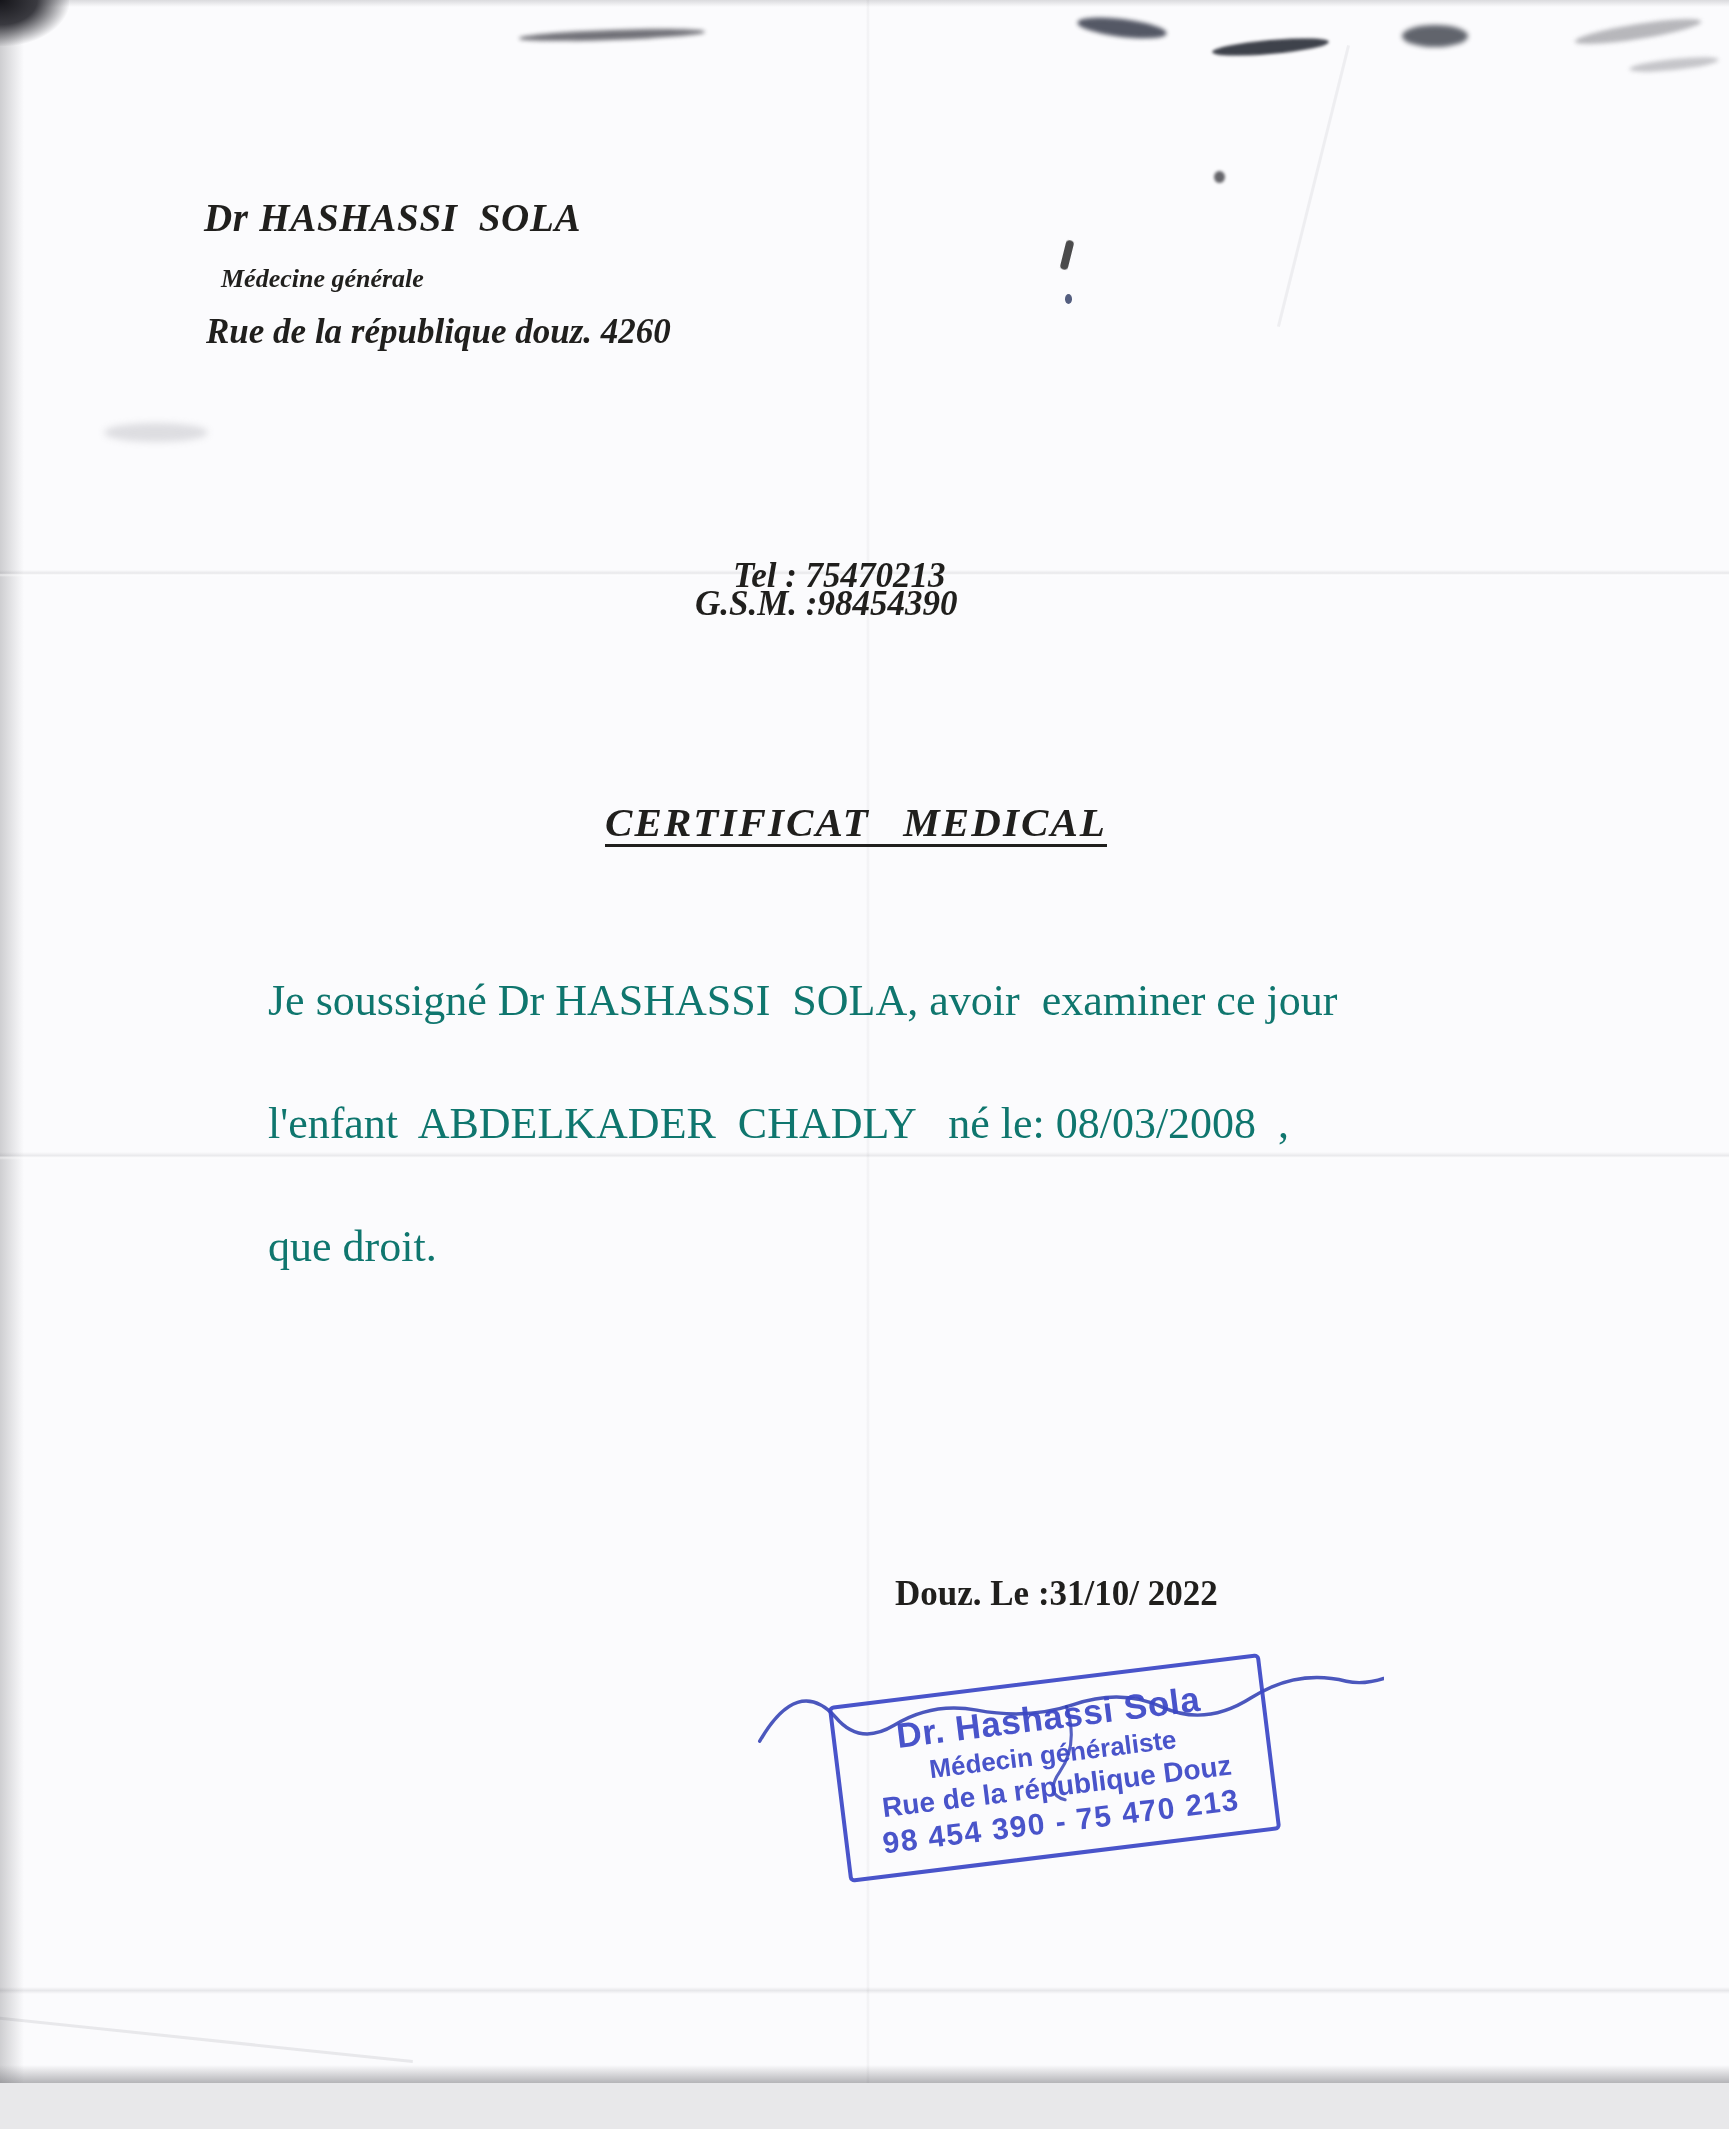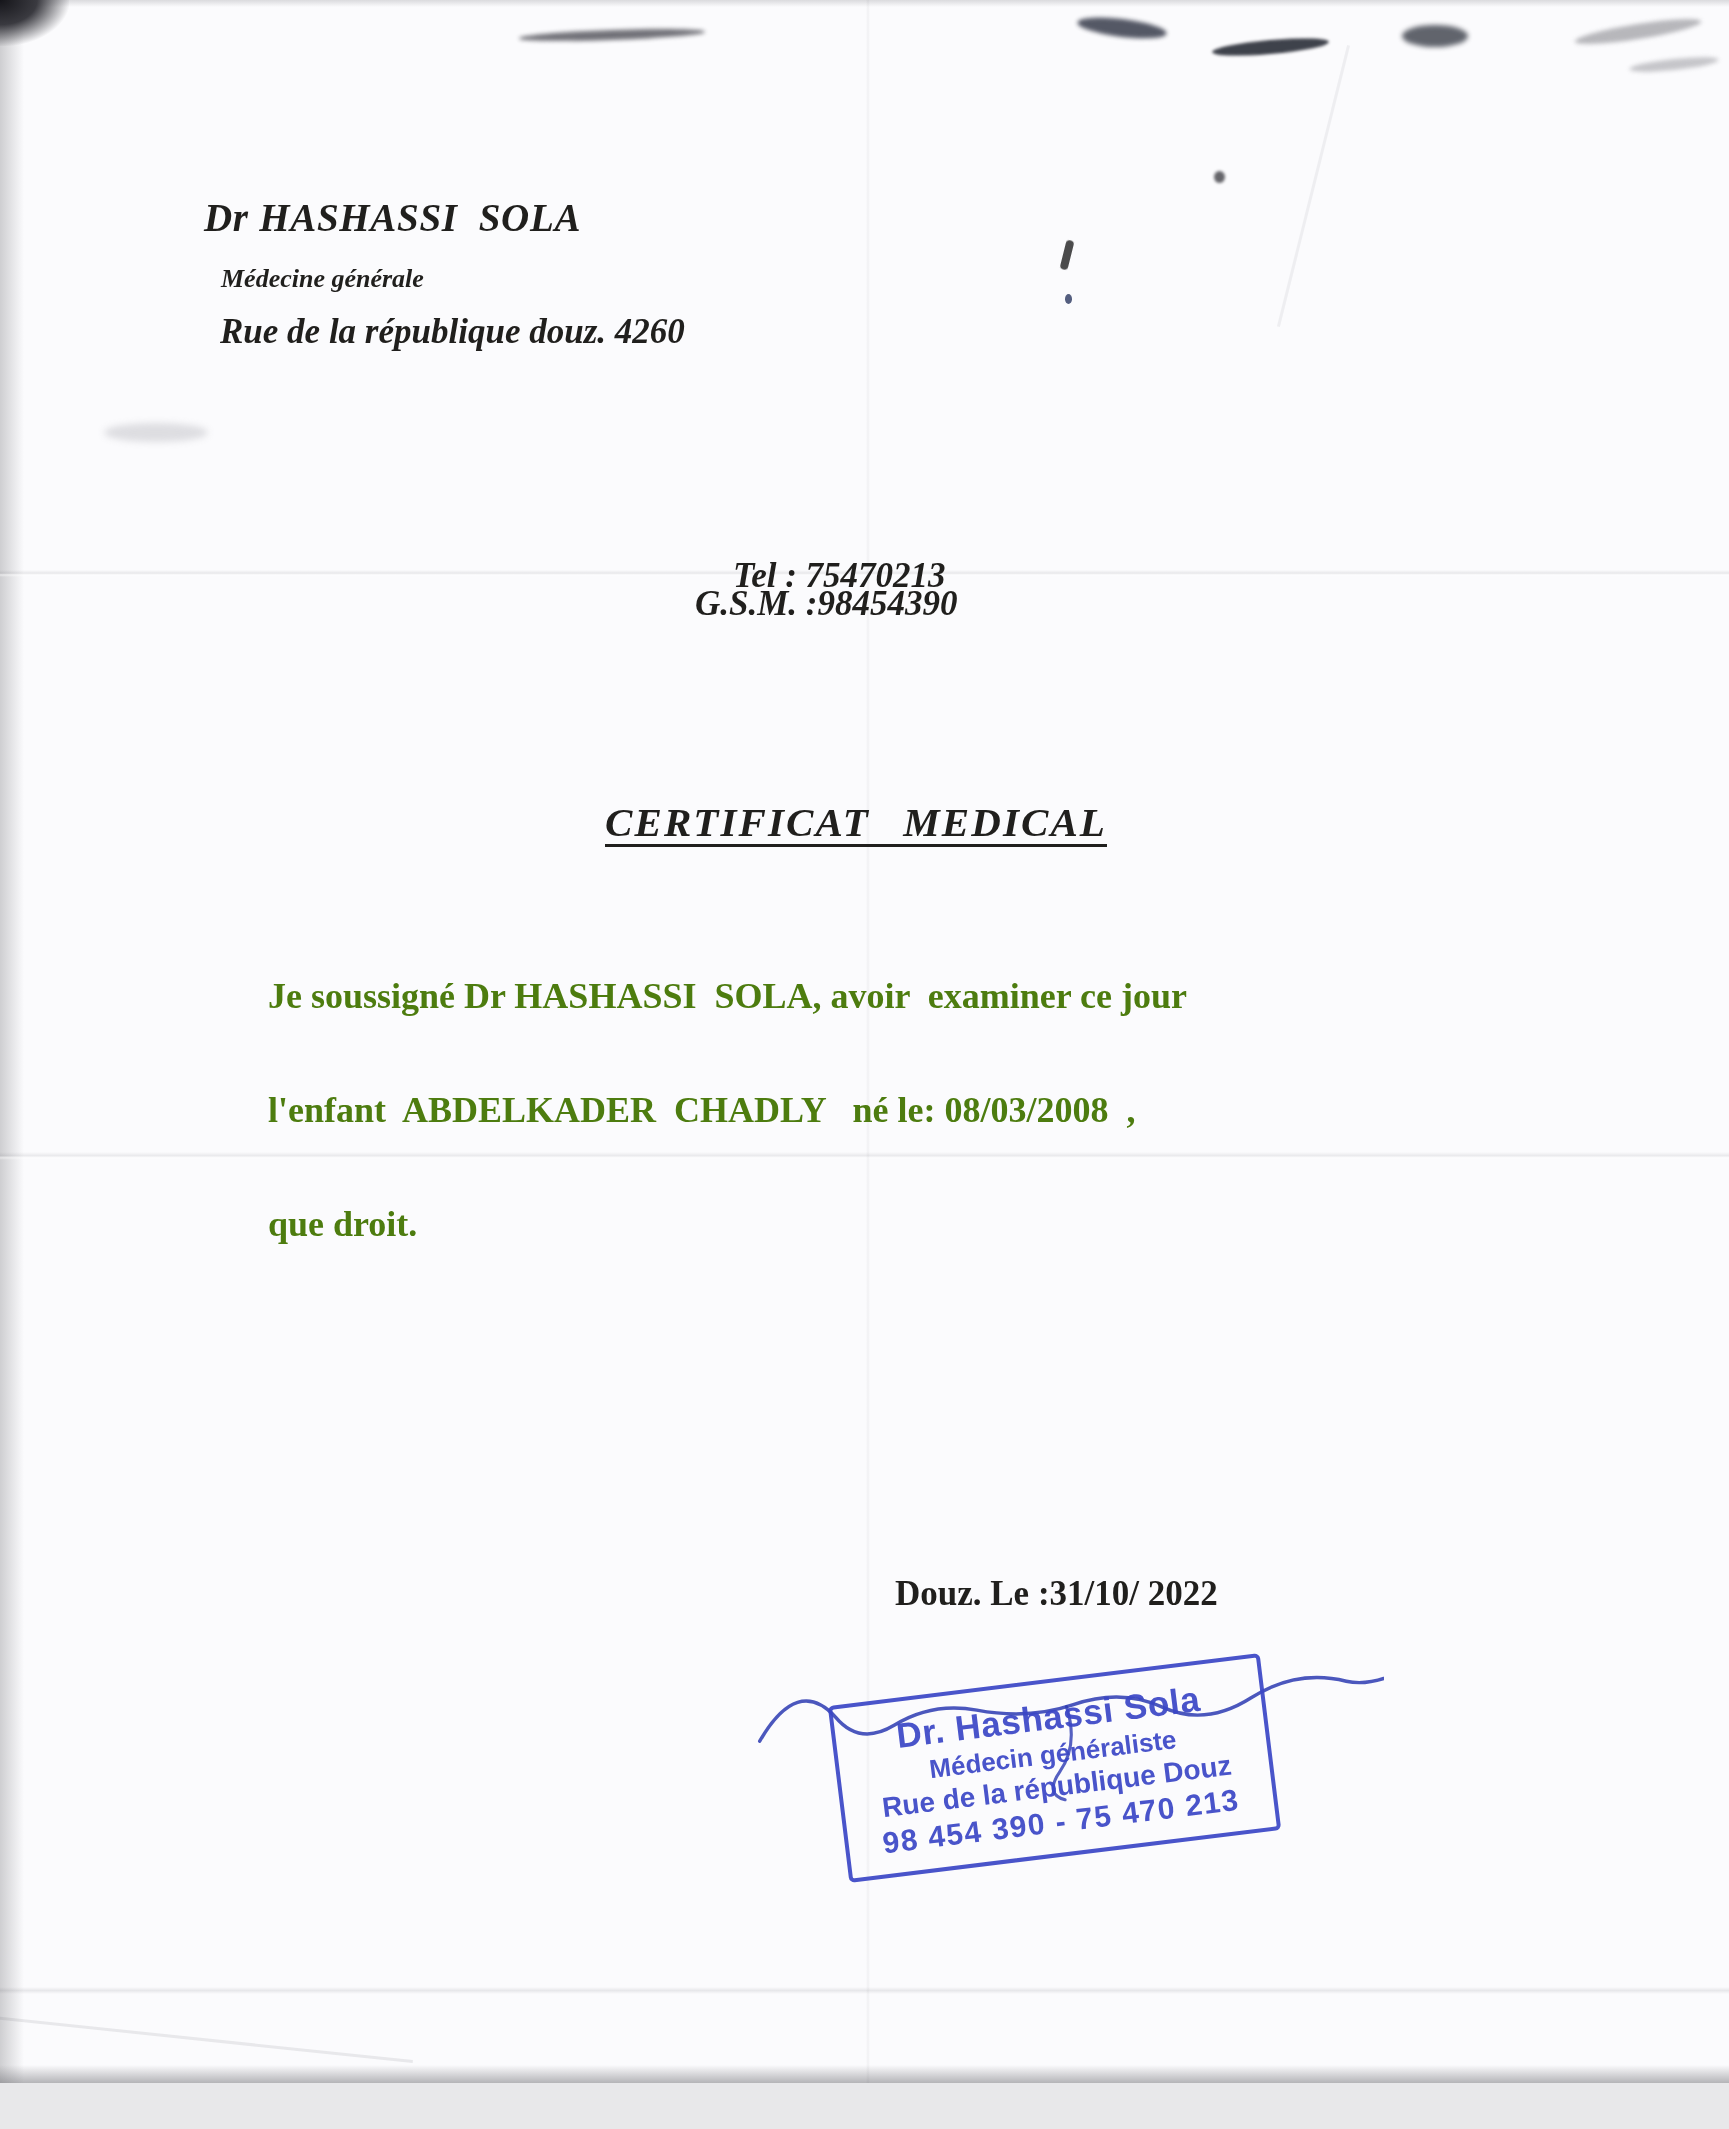--- a/index.html
+++ b/index.html
@@ -39,35 +39,35 @@
   .sm5{left:1574px;top:23.5px;width:128px;height:15px;background:#8a8a90;opacity:.6;filter:blur(2.1px);transform:rotate(-9deg);}
   .sm6{left:1629px;top:59px;width:90px;height:11px;background:#9a9aa0;opacity:.55;filter:blur(2.1px);transform:rotate(-6deg);}
   .sm7{left:1063px;top:240px;width:8.3px;height:30px;background:#202020;opacity:.8;filter:blur(0.7px);transform:rotate(14deg);border-radius:4.1px;}
   .sm8{left:1214px;top:171px;width:11px;height:12.4px;background:#26262c;opacity:.7;filter:blur(1.4px);}
   .sm9{left:104px;top:423px;width:104px;height:19.3px;background:#9a9aa2;opacity:.3;filter:blur(3.5px);}
   .sm10{left:1065px;top:294px;width:7px;height:9.7px;background:#1d2a55;opacity:.75;filter:blur(0.7px);}
   
   .letterhead div{position:absolute;font-weight:bold;font-style:italic;white-space:pre;}
   .doctor-name{left:204px;top:195px;font-size:39px;letter-spacing:0.7px;}
   .specialty{left:221px;top:264px;font-size:26px;}
-  .address{left:220px;top:312px;font-size:35px;}
+  .address{left:206px;top:312px;font-size:35px;}
   .tel{left:733px;top:532px;font-size:35px;margin-top:24px;}
   .gsm{left:695px;top:584px;font-size:35px;}
   
   .doc-title{
     position:absolute;left:0;top:798px;width:1712px;text-align:center;
     font-size:41px;font-weight:bold;font-style:italic;
     letter-spacing:2.1px;word-spacing:21px;
     text-decoration:underline;text-underline-offset:8.3px;text-decoration-thickness:2.8px;
   }
   
   .body-text{position:absolute;left:268px;top:975px;width:1257px;}
   .body-text .line{
-    font-size:36px;font-weight:bold;white-space:pre-wrap;
-    margin-bottom:72px;color:#4d7c0f;
+    font-size:44px;font-weight:normal;white-space:pre-wrap;
+    margin-bottom:72px;color:#0f766e;
   }
   .dateline{position:absolute;left:895px;top:1574px;font-size:35px;font-weight:bold;white-space:pre;}
   
   .stamp{
     position:absolute;left:837px;top:1679px;width:427px;height:170px;
     border:4.1px solid #3a46c6;border-radius:5.5px;
     transform:rotate(-7deg);
     display:flex;flex-direction:column;align-items:center;justify-content:center;
     color:#3a46c6;font-family:"Liberation Sans", sans-serif;font-weight:bold;
     opacity:.92;background:rgba(255,255,255,0);

